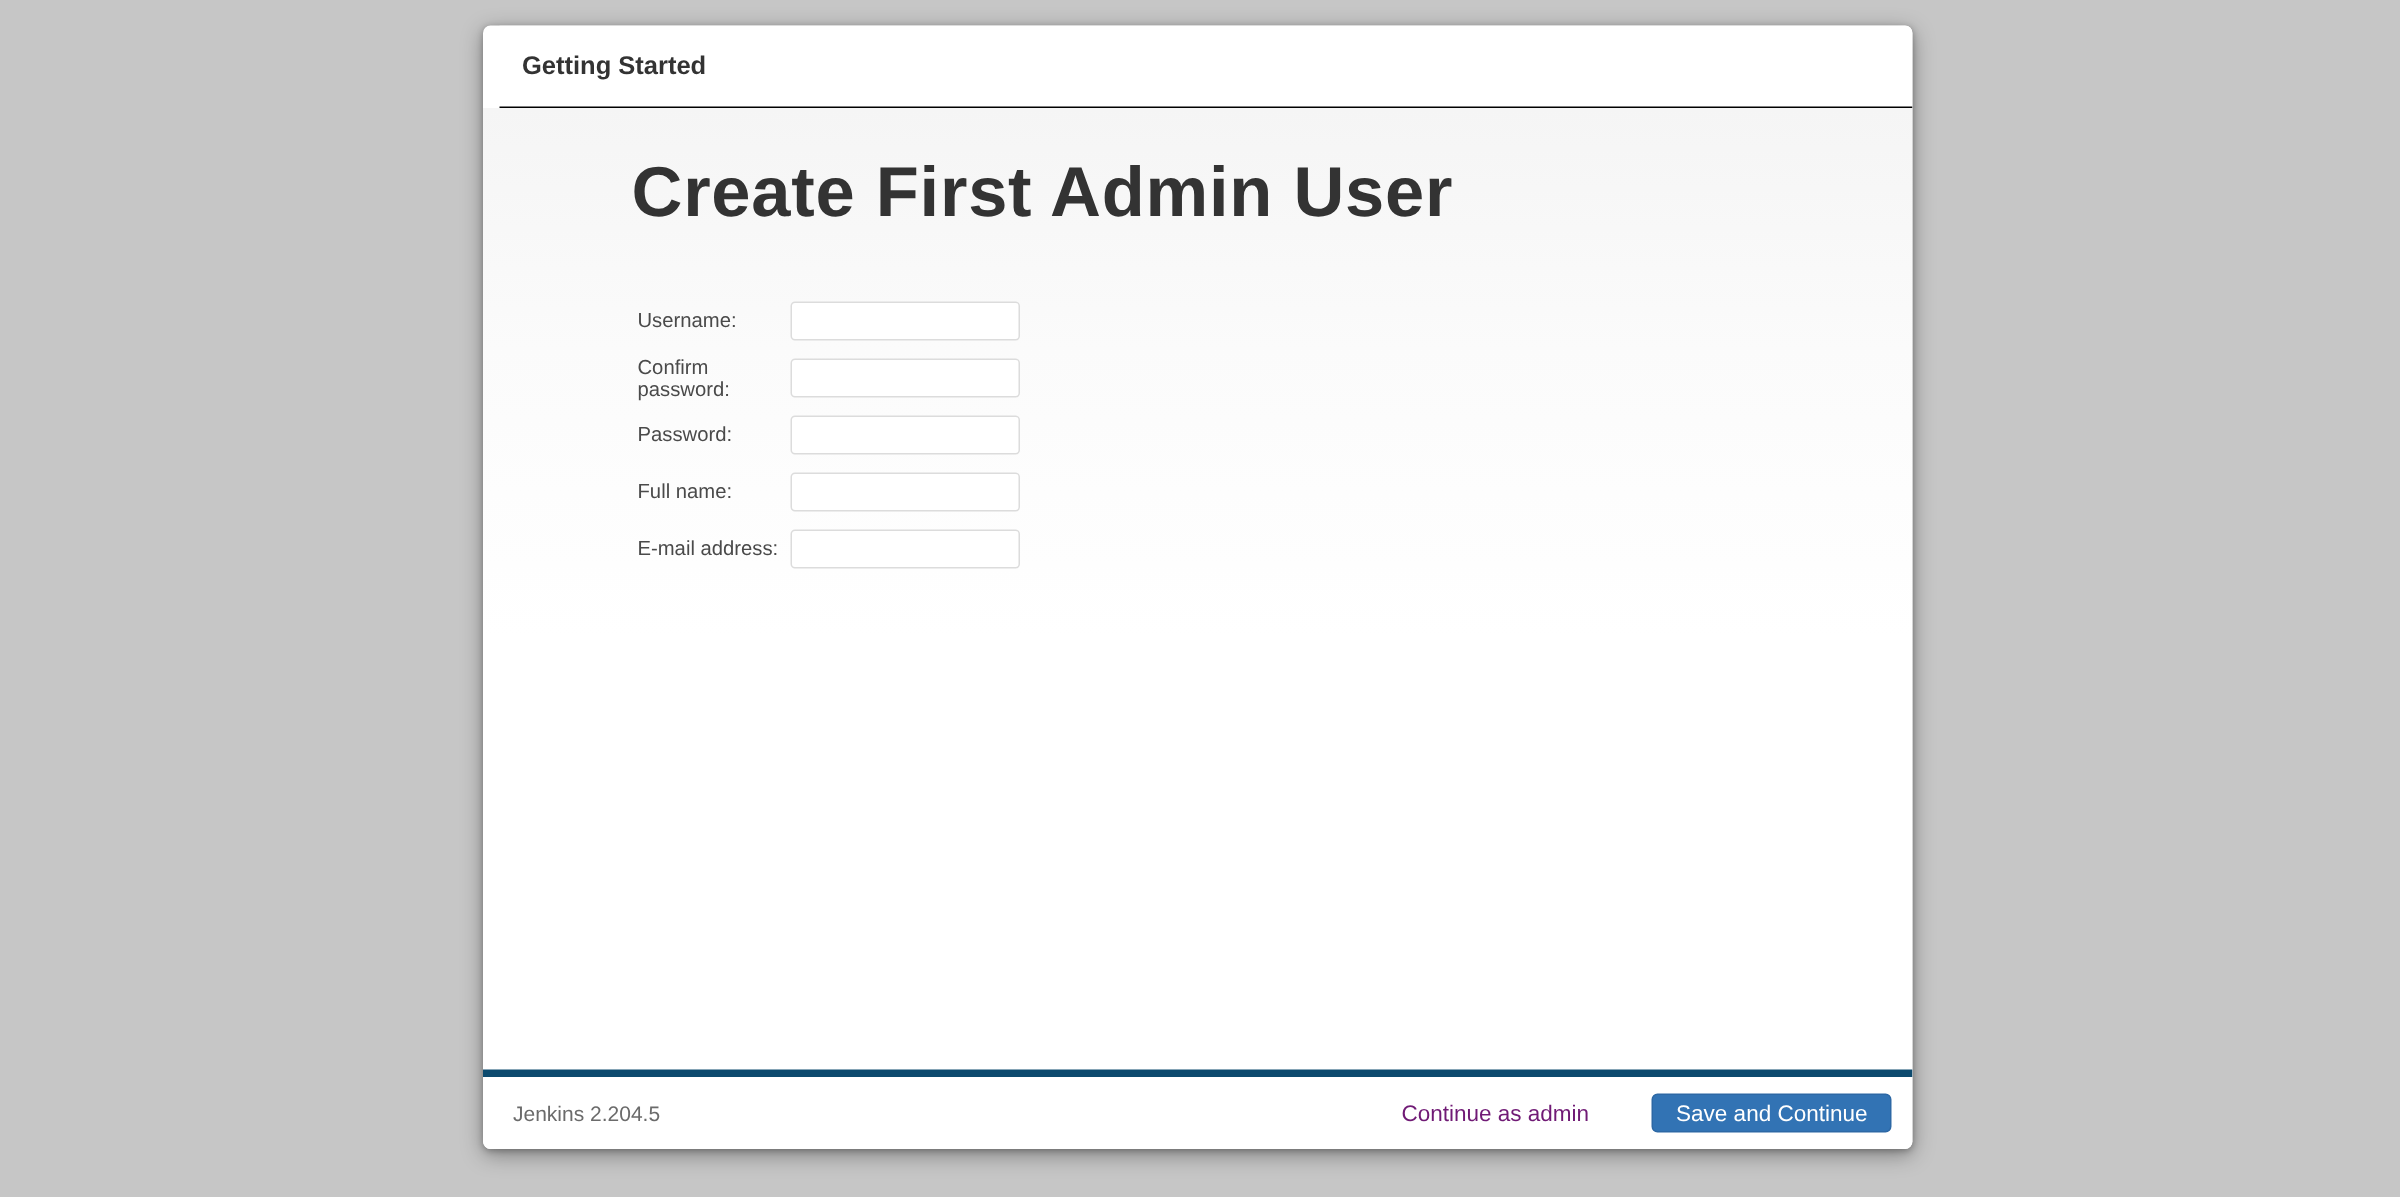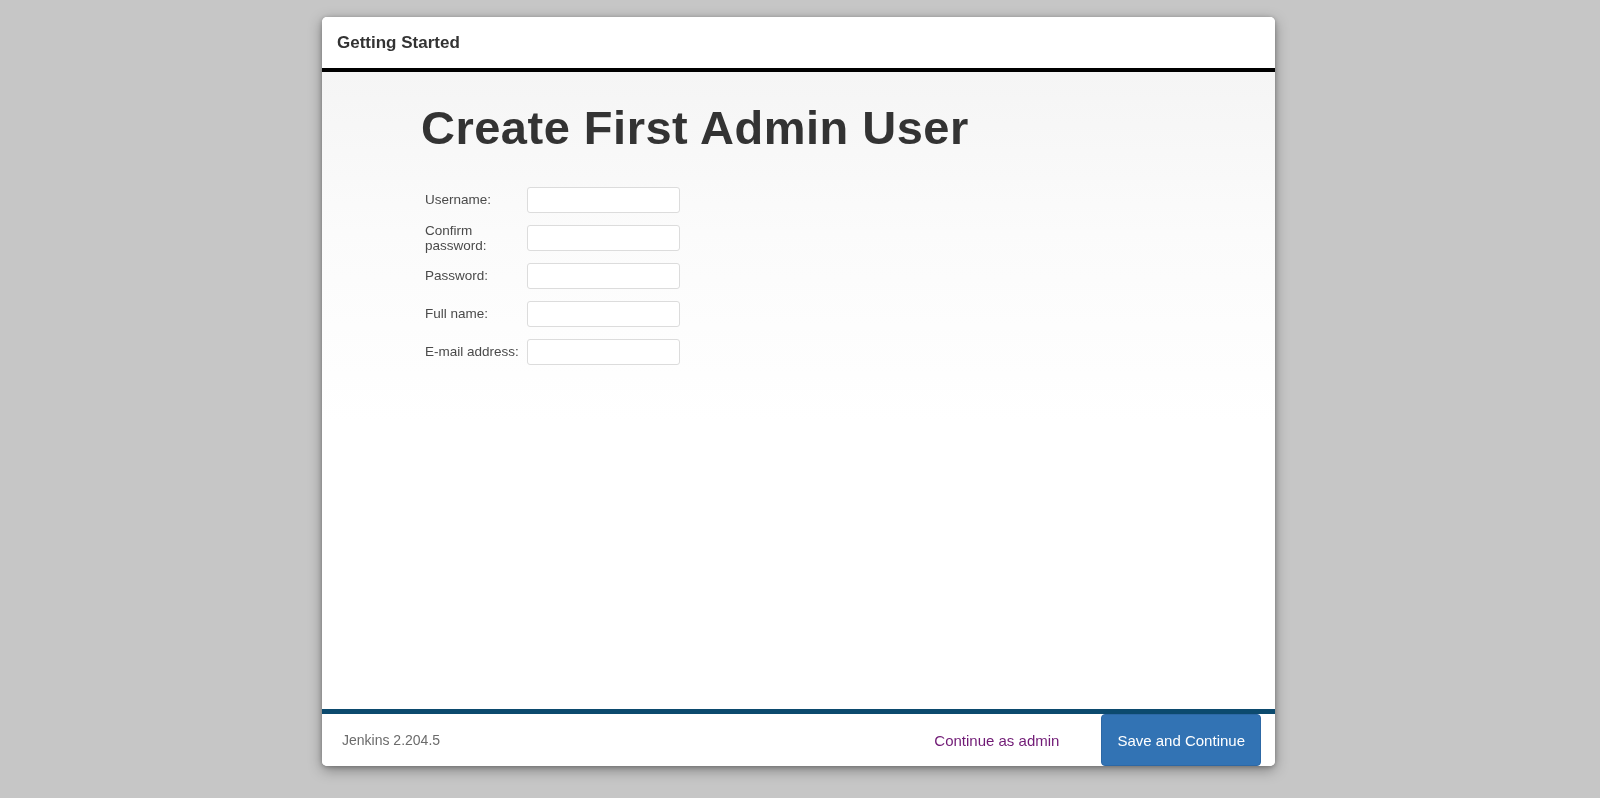--- a/index.html
+++ b/index.html
@@ -20,41 +20,42 @@
     background: #ffffff;
     border-radius: 5px;
     box-shadow: 0 4px 14px rgba(0,0,0,0.35), 0 1px 4px rgba(0,0,0,0.25);
     display: flex;
     flex-direction: column;
     overflow: hidden;
   }
   .dialog-header {
     flex: 0 0 55px;
     background: #ffffff;
-    border-bottom: 4px solid #000000;
+    border-bottom: 1px solid #000000;
     display: flex;
     align-items: center;
     padding: 0 15px;
+    margin-left: 11px;
   }
   .dialog-title {
     font-size: 17px;
     font-weight: bold;
     color: #333333;
   }
   .dialog-body {
     flex: 1 1 auto;
     background: linear-gradient(to bottom, #f5f5f5 0%, #fbfbfb 25%, #ffffff 55%);
     padding: 32px 40px 0 99px;
   }
   .page-heading {
     font-size: 47px;
     font-weight: bold;
     color: #333333;
     line-height: 1.0;
-    margin-bottom: 35px;
+    margin-bottom: 49px;
     letter-spacing: 0.5px;
   }
   .form { display: block; }
   .form-row {
     display: flex;
     align-items: center;
     margin-bottom: 11px;
     height: 27px;
   }
   .form-label {
@@ -95,21 +96,21 @@
     margin-right: 42px;
     cursor: pointer;
   }
   .save-button {
     background: #3273b4;
     color: #ffffff;
     border: 1px solid #2d68a5;
     border-radius: 4px;
     font-family: "Liberation Sans", sans-serif;
     font-size: 15px;
-    height: 52px;
+    height: 26px;
     padding: 0 15px;
     cursor: pointer;
   }
 </style>
 </head>
 <body>
 
 <div class="scene">
   <div class="dialog">
 

